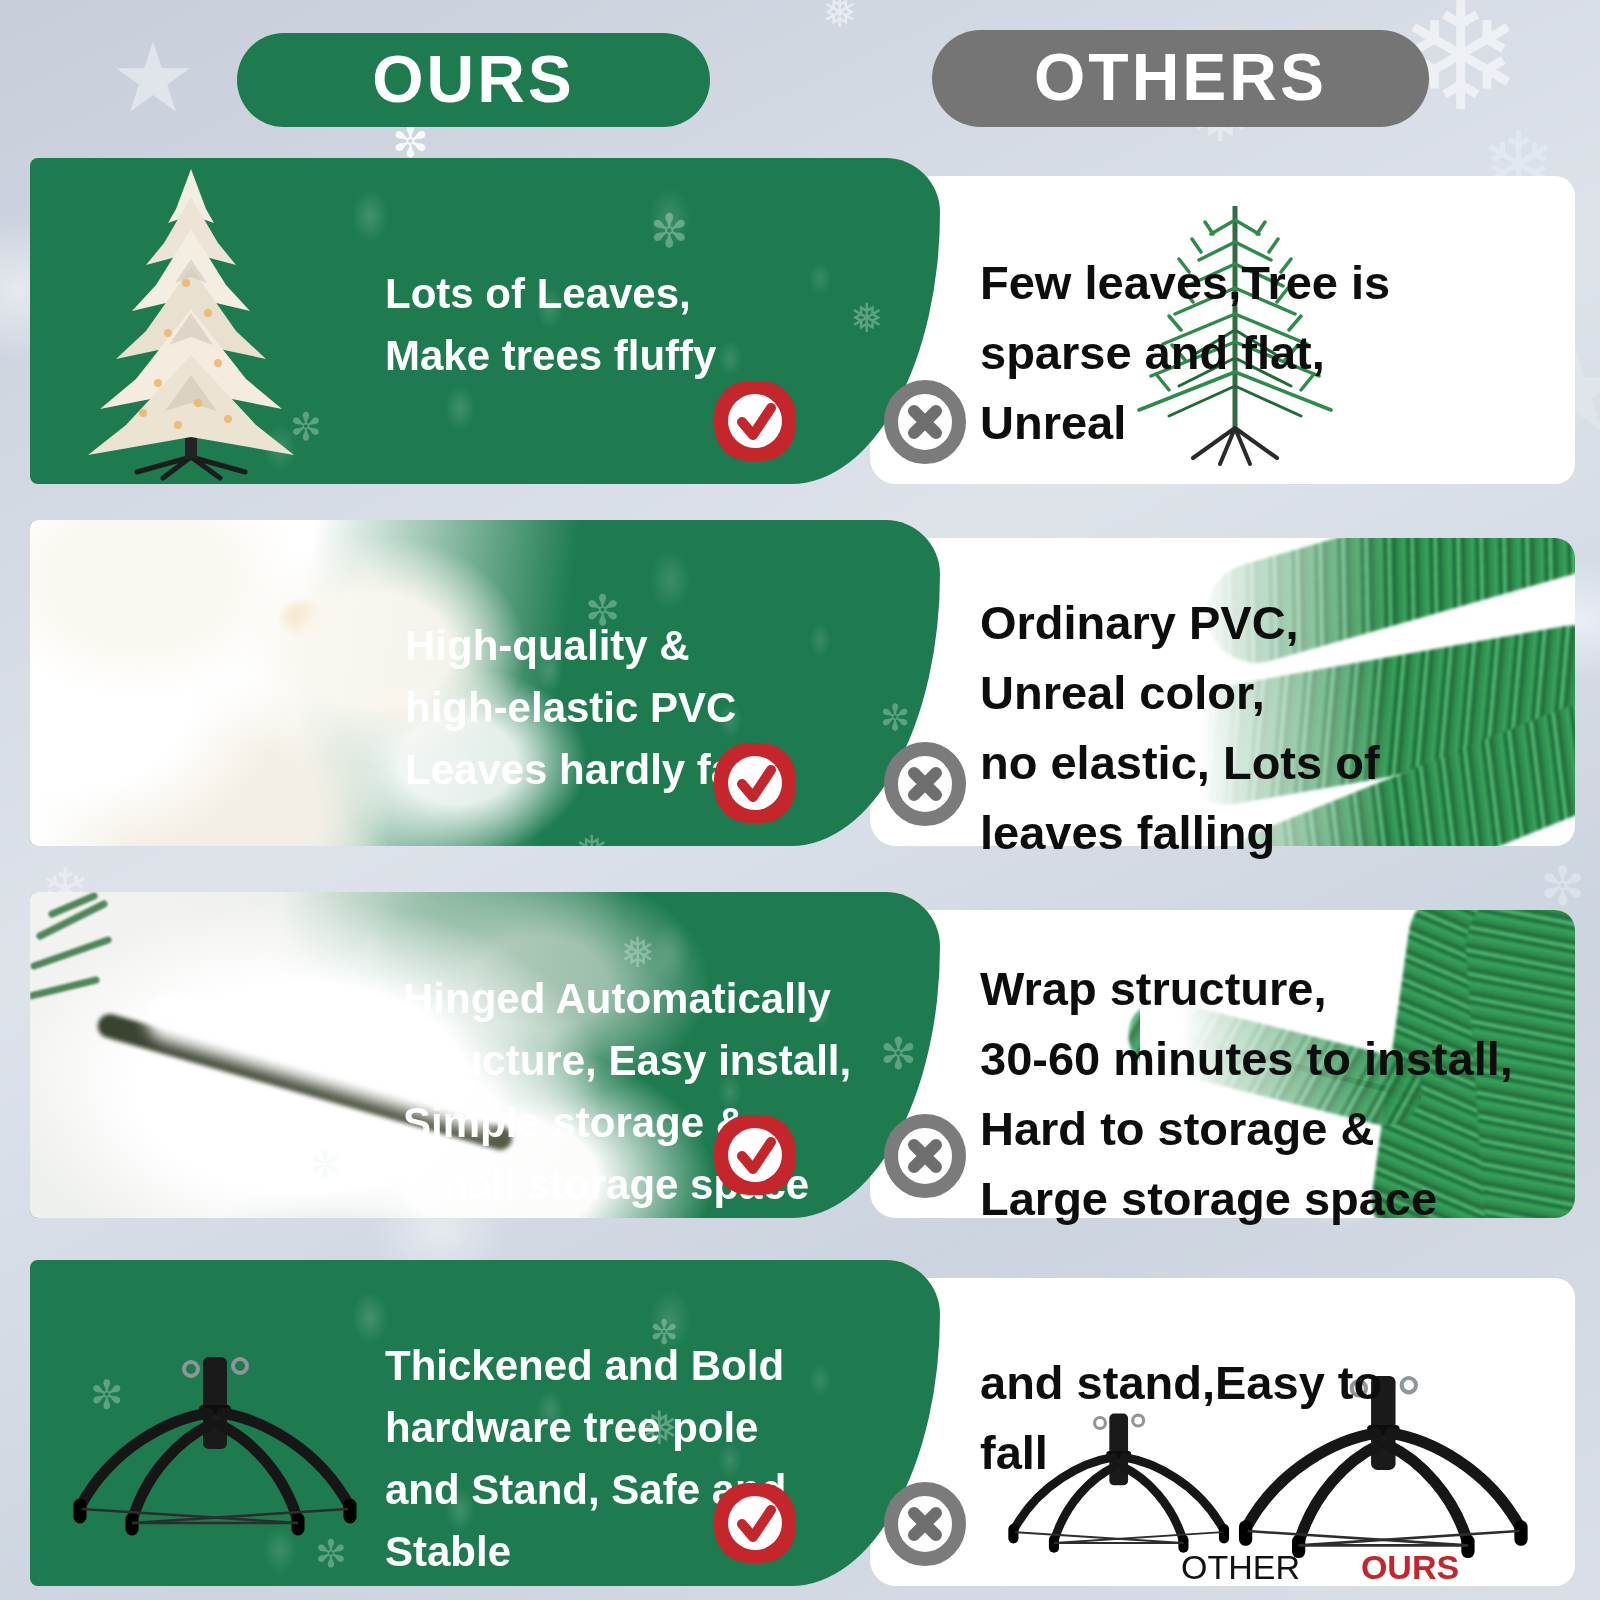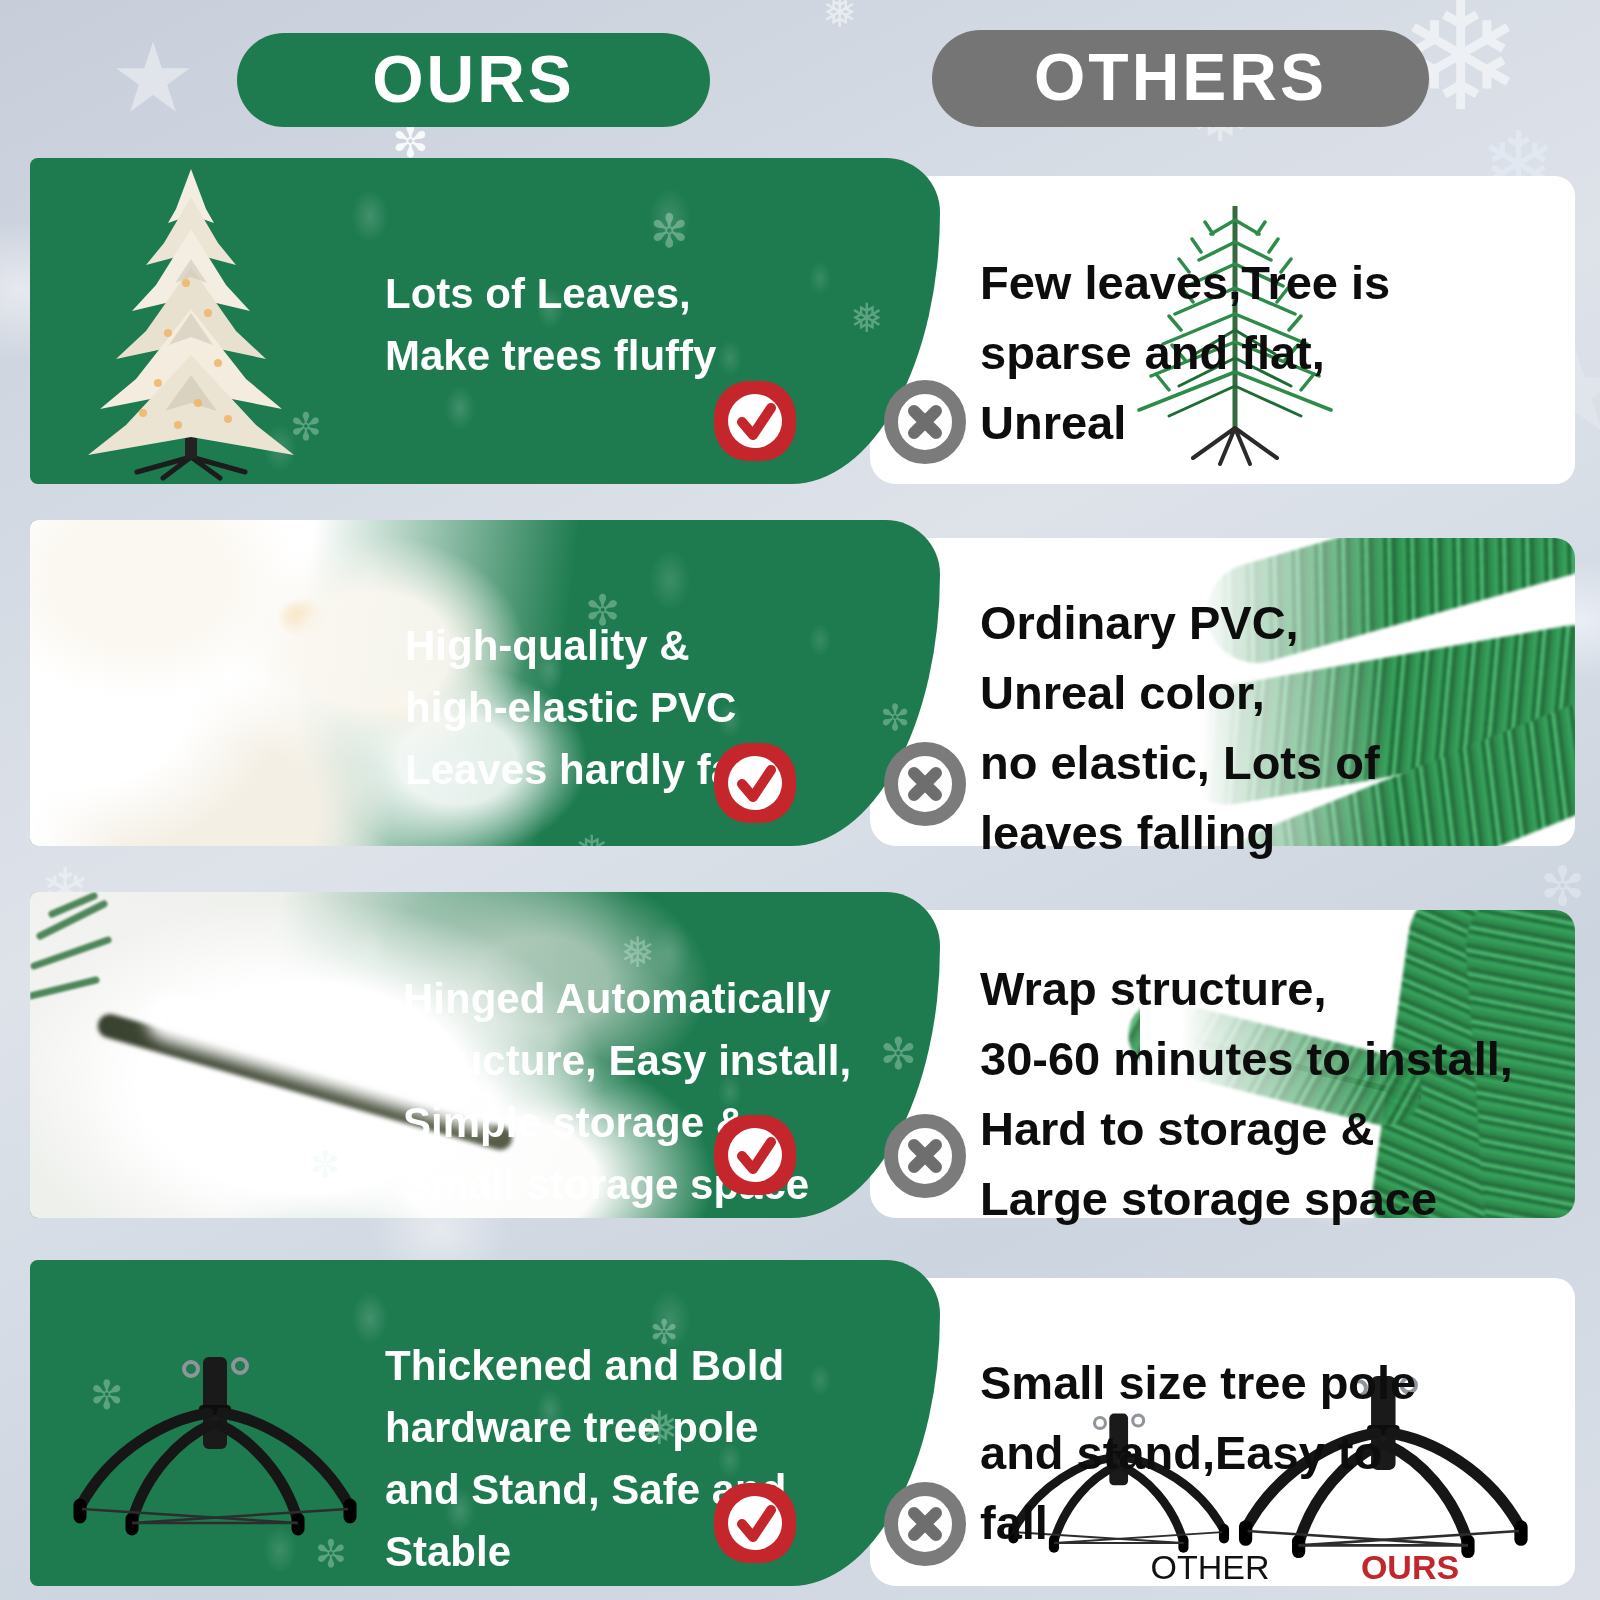--- a/index.html
+++ b/index.html
@@ -85,21 +85,21 @@
 
   .pphoto{position:absolute;top:0;right:0;bottom:0;}
   .brush{position:absolute;border-radius:60px;filter:blur(1.5px);
     background:repeating-linear-gradient(105deg,#37a05c 0 5px,#1d6b37 5px 9px,#4cb872 9px 13px,#256f3d 13px 18px,#2f8f4f 18px 23px);}
   .brush.vert{background:repeating-linear-gradient(15deg,#37a05c 0 5px,#1d6b37 5px 9px,#4cb872 9px 13px,#256f3d 13px 18px,#2f8f4f 18px 23px);}
   .fadeL{position:absolute;left:0;top:0;bottom:0;width:230px;z-index:5;
     background:linear-gradient(90deg,#ffffff 18%, rgba(255,255,255,0));}
   .wire{position:absolute;background:#55503c;border-radius:3px;}
 
   .stand-label{position:absolute;z-index:6;font-weight:700;text-align:center;}
-  .stand-label.other{left:250px;top:270px;width:180px;font-size:34px;color:#111;font-weight:400;}
+  .stand-label.other{left:250px;top:270px;width:180px;font-size:34px;color:#111;font-weight:400;text-align:right;}
   .stand-label.ours{left:460px;top:270px;width:160px;font-size:34px;color:#c1272d;}
 </style>
 </head>
 <body>
 
 <div class="canvas">
 
   <span class="flake" style="left:1398px;top:-18px;font-size:150px;color:rgba(255,255,255,.55);">❄</span>
   <span class="flake" style="left:1480px;top:120px;font-size:92px;color:rgba(232,239,249,.5);">❄</span>
   <span class="flake" style="left:1190px;top:80px;font-size:72px;color:rgba(255,255,255,.38);">❅</span>
@@ -336,21 +336,20 @@
       <span class="bflake" style="left:285px;top:275px;font-size:38px;">✼</span>
     </div>
 
     <div class="ours-text" style="top:75px;">
       <div>Thickened and Bold</div>
       <div>hardware tree pole</div>
       <div>and Stand, Safe and</div>
       <div>Stable</div>
     </div>
     <div class="others-text" style="top:88px;">
-      <div>Small size tree pole</div>
       <div>and stand,Easy to</div>
       <div>fall</div>
     </div>
 
     <span class="check">
       <svg width="84" height="82" viewBox="0 0 84 82">
           <rect x="1" y="1" width="82" height="80" rx="34" ry="36" fill="#c5262c"></rect>
           <circle cx="42" cy="41" r="27" fill="#fff"></circle>
           <path d="M29 42 L40 55 L58 28" fill="none" stroke="#c5262c" stroke-width="10" stroke-linecap="round" stroke-linejoin="round"></path>
         </svg>

